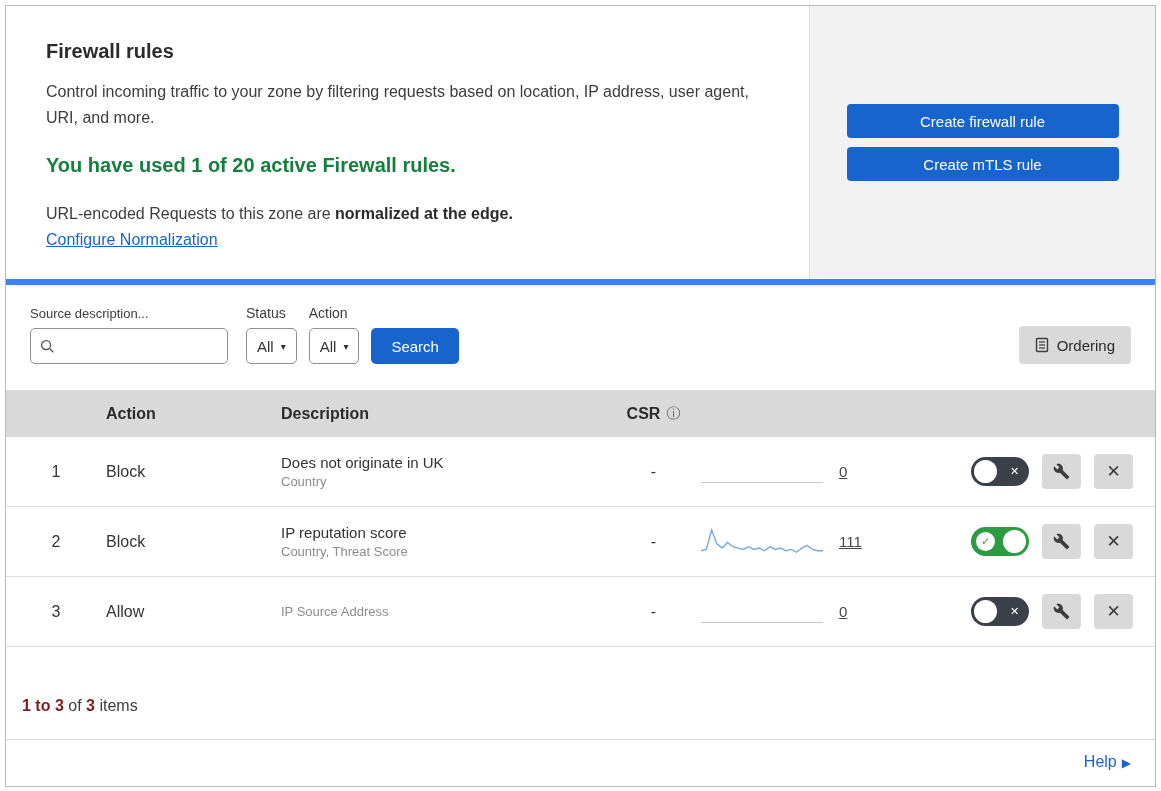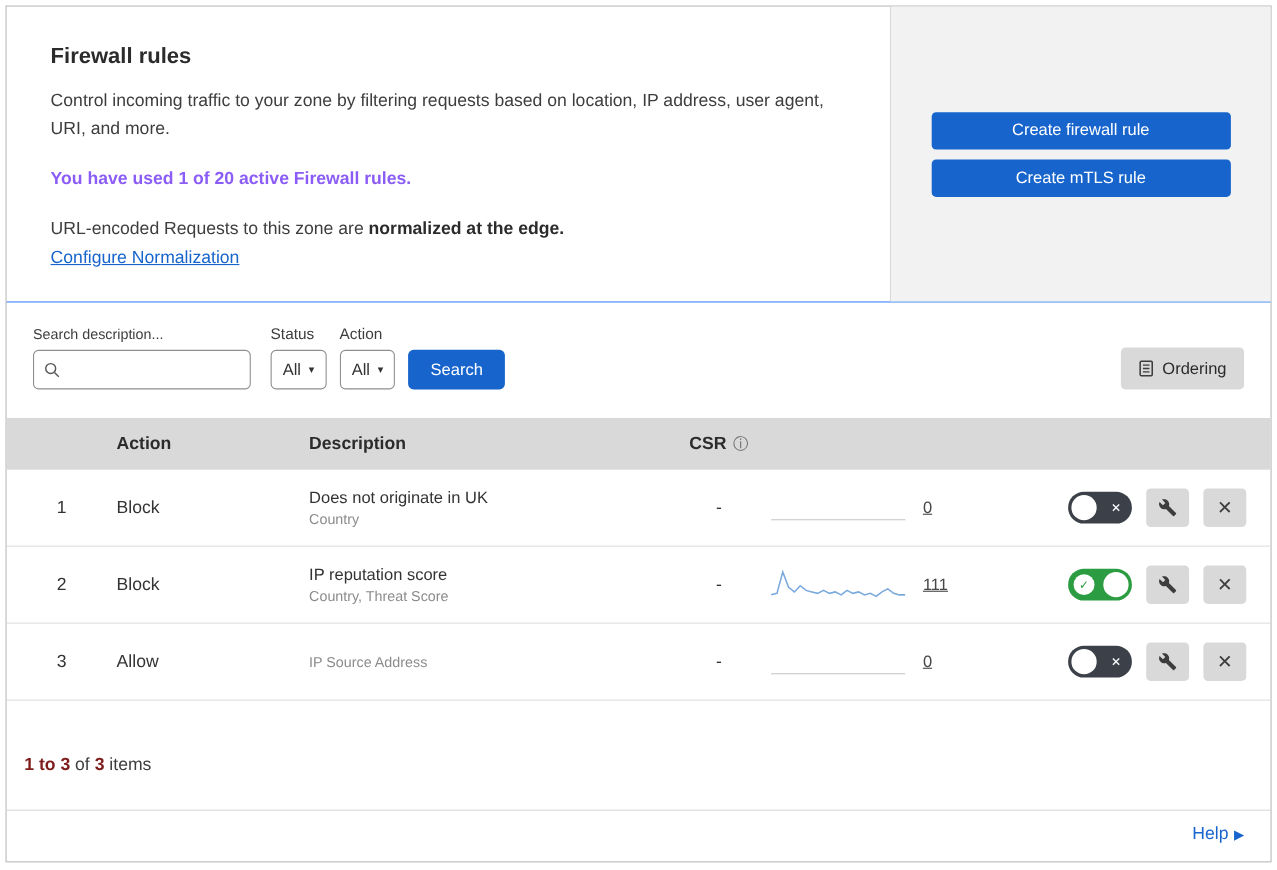--- a/index.html
+++ b/index.html
@@ -12,25 +12,25 @@
   .frame {
     margin: 5px;
     border: 1px solid #b9b9b9;
     background: #fff;
     min-height: 779px;
     display: flex;
     flex-direction: column;
   }
 
   
-  .top { display: flex; border-bottom: 1px solid #3b82f6; justify-content: flex-end; }
+  .top { display: flex; border-bottom: 6px solid #3b82f6; justify-content: flex-end; }
   .top-left { flex: 1; padding: 34px 40px 30px 40px; border-right: 1px solid #d9d9d9; }
   .page-title { font-size: 20px; font-weight: 700; color: #2b2b2b; margin-bottom: 16px; }
   .page-desc { font-size: 16px; color: #3d3d3d; line-height: 1.6; max-width: 720px; margin-bottom: 24px; }
-  .usage-line { font-size: 16px; font-weight: 700; color: #8b5cf6; margin-bottom: 28px; }
+  .usage-line { font-size: 20px; font-weight: 700; color: #15803d; margin-bottom: 28px; }
   .norm-line { font-size: 16px; color: #3d3d3d; margin-bottom: 8px; }
   .norm-line strong { color: #2b2b2b; }
   a.link {
     color: var(--link, #1765cc);
     font-size: 16px;
     text-decoration: underline;
     cursor: pointer;
   }
   .top-right {
     width: 345px;
@@ -197,21 +197,21 @@
       <a class="link">Configure Normalization</a>
     </div>
     <div class="top-right">
       <button class="btn-primary">Create firewall rule</button>
       <button class="btn-primary">Create mTLS rule</button>
     </div>
   </div>
 
   <div class="filter-bar">
     <div class="field-group">
-      <span class="field-label">Search description...</span>
+      <span class="field-label">Source description...</span>
       <div class="search-box">
         <svg class="mag" viewBox="0 0 16 16">
           <circle cx="6.5" cy="6.5" r="4.8" fill="none" stroke="#555" stroke-width="1.4"></circle>
           <line x1="10.2" y1="10.2" x2="14.3" y2="14.3" stroke="#555" stroke-width="1.4"></line>
         </svg>
         <input type="text" aria-label="Search description" style="">
       </div>
     </div>
 
     <div class="field-group gap18">

